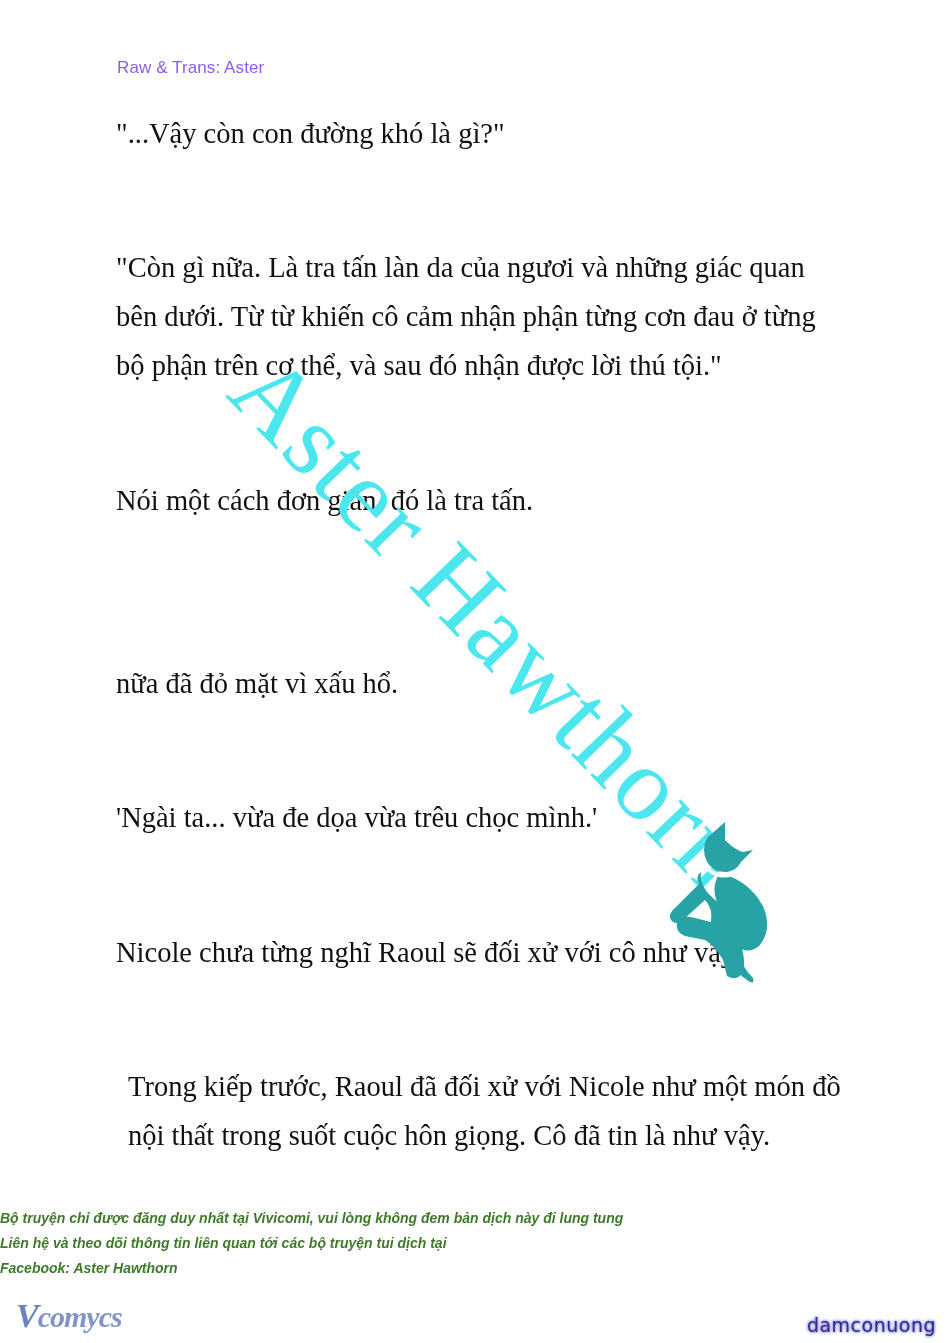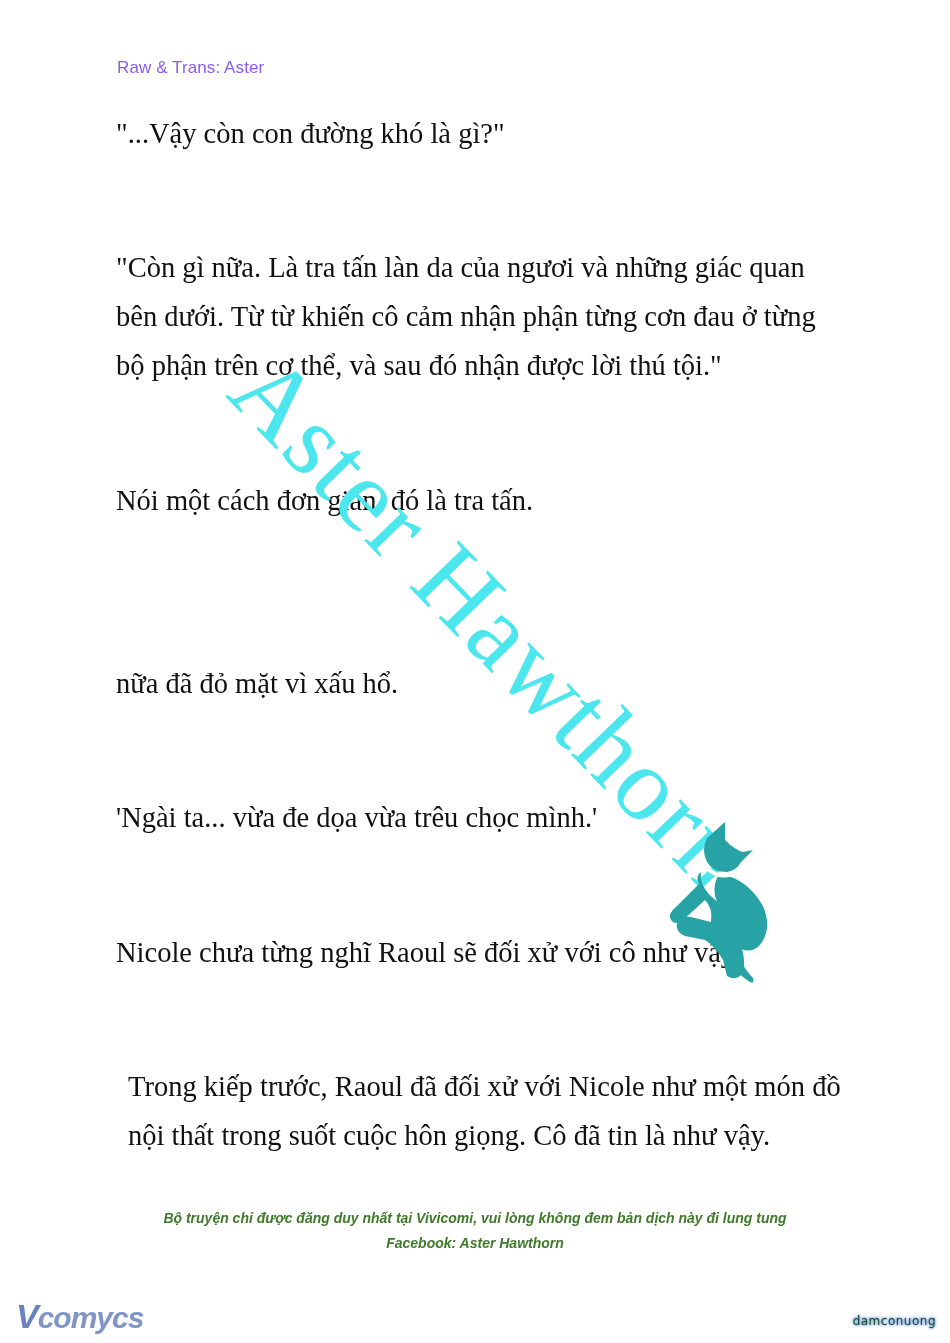--- a/index.html
+++ b/index.html
@@ -57,51 +57,50 @@
       top: 810px;
       width: 130px;
       height: 180px;
       z-index: 4;
     }
     .footer-notes {
       position: absolute;
       left: 0;
       top: 1206px;
       width: 950px;
-      text-align: center;
       font-family: "Liberation Sans", sans-serif;
       font-style: italic;
       font-weight: bold;
       font-size: 14px;
       line-height: 25px;
       color: #3f7a2a;
     }
     .footer-notes div { margin: 0; }
     .logo {
       position: absolute;
       left: 16px;
       top: 1297px;
-      font-family: Liberation Sans, sans-serif;
+      font-family: Liberation Serif, serif;
       font-style: italic;
       font-weight: bold;
       font-size: 30px;
       color: #7f95c8;
       letter-spacing: -1px;
     }
     .logo .v {
       color: #6a83c0;
       font-size: 34px;
     }
     .stamp {
       position: absolute;
       right: 14px;
       top: 1314px;
       font-family: "DejaVu Sans", sans-serif;
-      font-size: 12px;
-      color: #14532d;
+      font-size: 19px;
+      color: #4c1d95;
       text-shadow: 0 0 2px #6d8fd0, 0 0 3px #6d8fd0, 0 0 4px #9db7e8;
       letter-spacing: 0.5px;
     }
   </style>
 </head>
 <body>
 
 <div class="page">
 
   <div class="credit">Raw &amp; Trans: Aster</div>
@@ -150,20 +149,21 @@
       <path d="M66 140 Q74 158 92 170 Q100 176 98 168 Q86 156 82 140 Z"></path>
 
       <path d="M64 64 Q92 68 108 96 Q118 120 104 136 Q92 146 80 134 Q72 110 62 92 Q56 78 64 64 Z"></path>
     </g>
 
     <path d="M54 60 Q66 70 84 62" stroke="#ffffff" stroke-width="4" fill="none" stroke-linecap="round"></path>
   </svg>
 
   <div class="footer-notes">
     <div>Bộ truyện chỉ được đăng duy nhất tại Vivicomi, vui lòng không đem bản dịch này đi lung tung</div>
+    <div>Liên hệ và theo dõi thông tin liên quan tới các bộ truyện tui dịch tại</div>
     <div>Facebook: Aster Hawthorn</div>
   </div>
 
   <div class="logo">
     <span class="v">V</span><span>comycs</span>
   </div>
 
   <div class="stamp">damconuong</div>
 
 </div>

